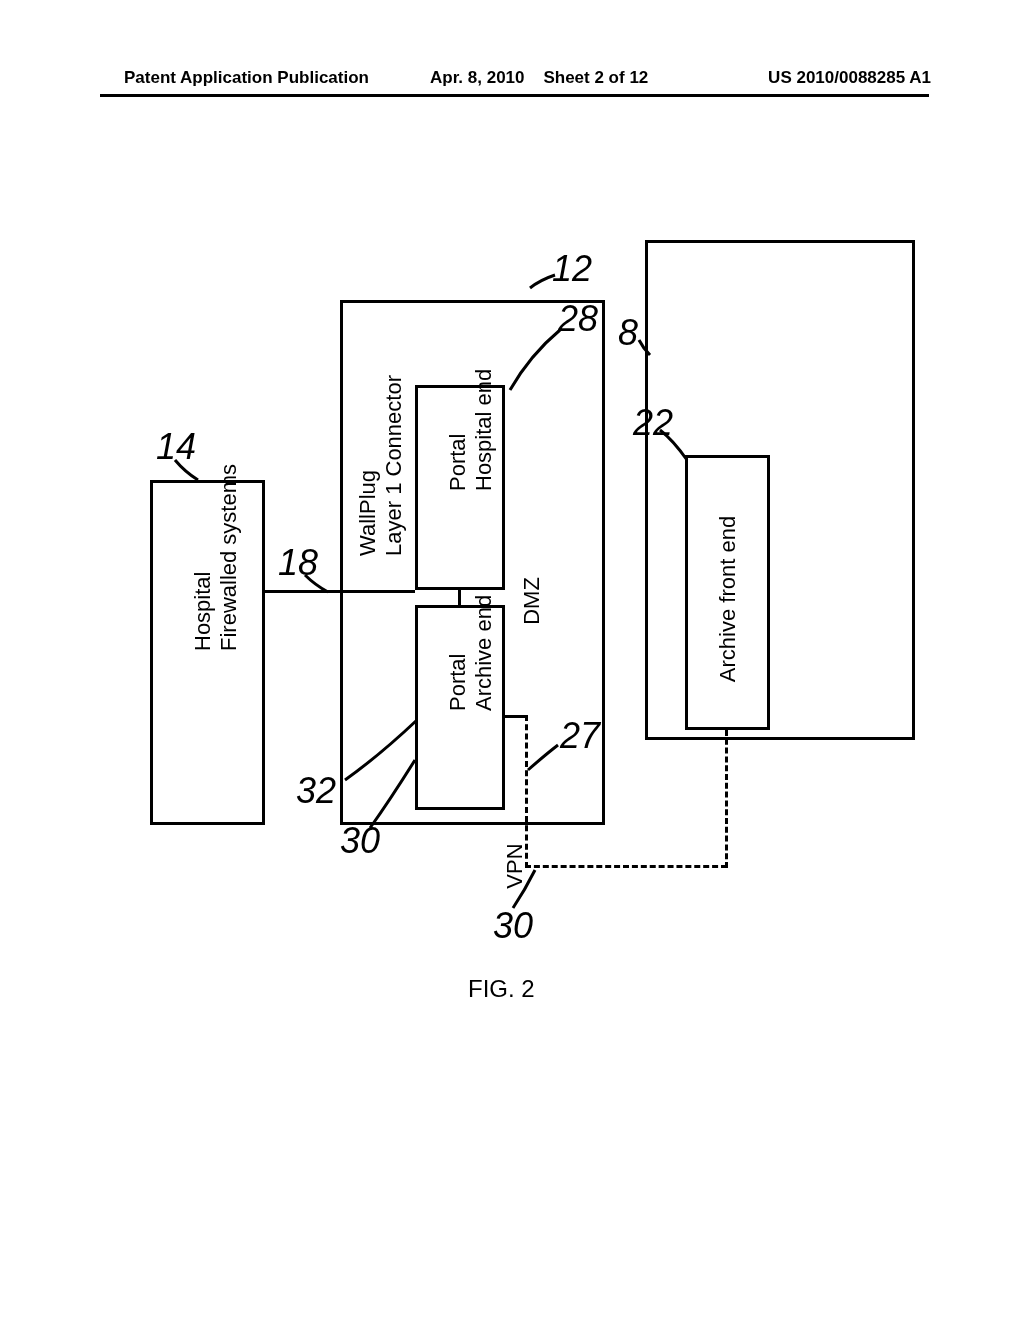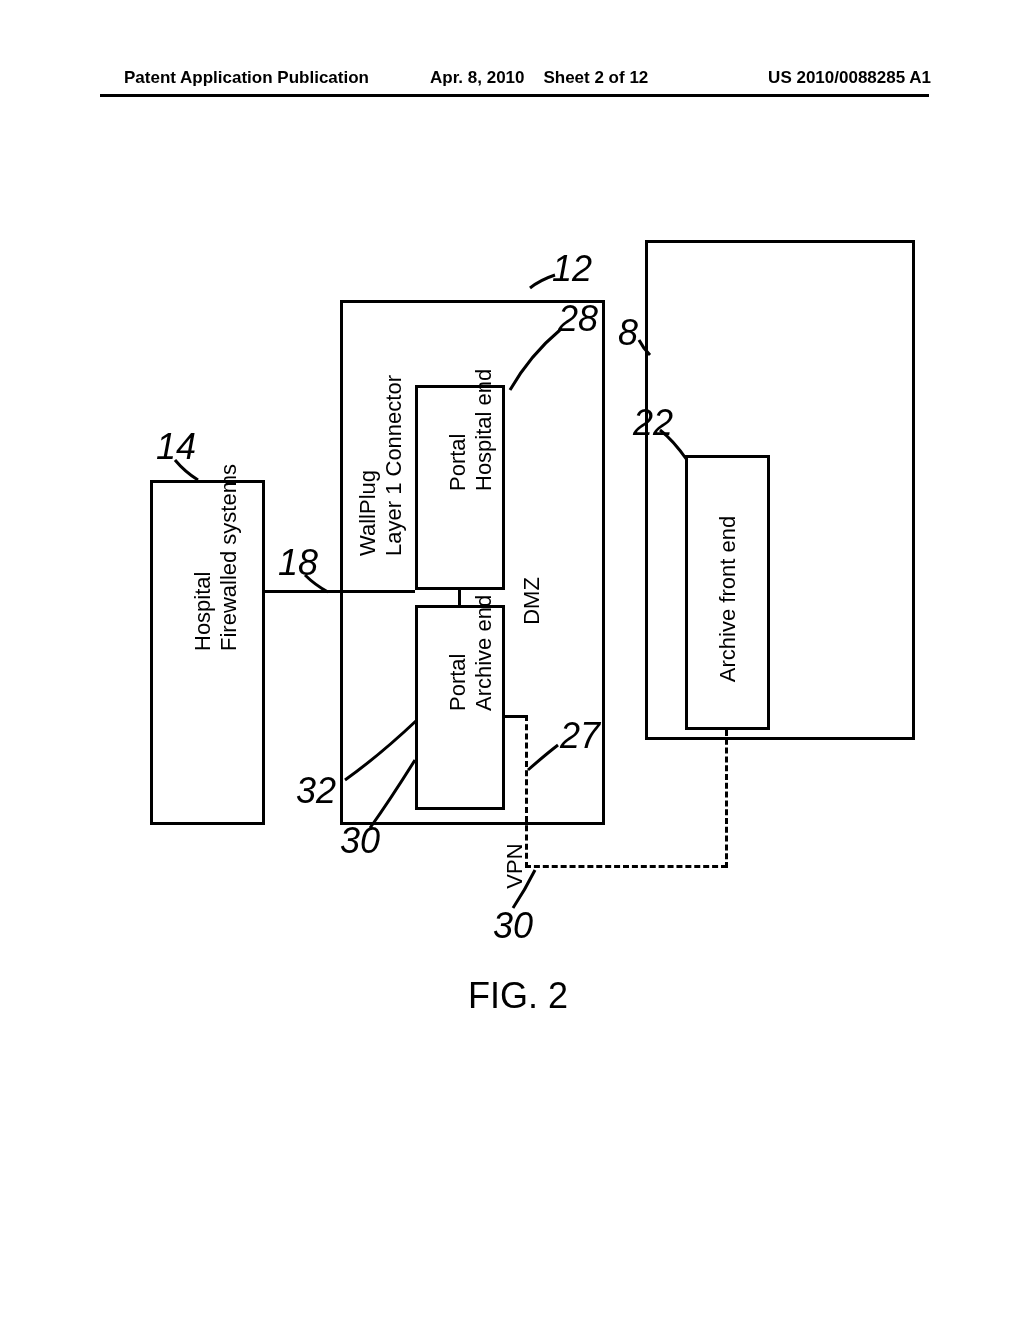--- a/index.html
+++ b/index.html
@@ -54,21 +54,21 @@
     text-align: center;
   }
   .ref-num {
     font-family: Liberation Sans, sans-serif;
     font-style: italic;
     font-size: 36px;
     font-weight: 549;
   }
   .fig-caption {
     font-family: Arial, sans-serif;
-    font-size: 36px;
+    font-size: 24px;
   }
 
   
   .hline { height: 3px; background: #000; }
   .vline { width: 3px; background: #000; }
   .dashed-h { border-top: 3px dashed #000; height: 0; }
   .dashed-v { border-left: 3px dashed #000; width: 0; }
 
   
   svg.leader { overflow: visible; }

